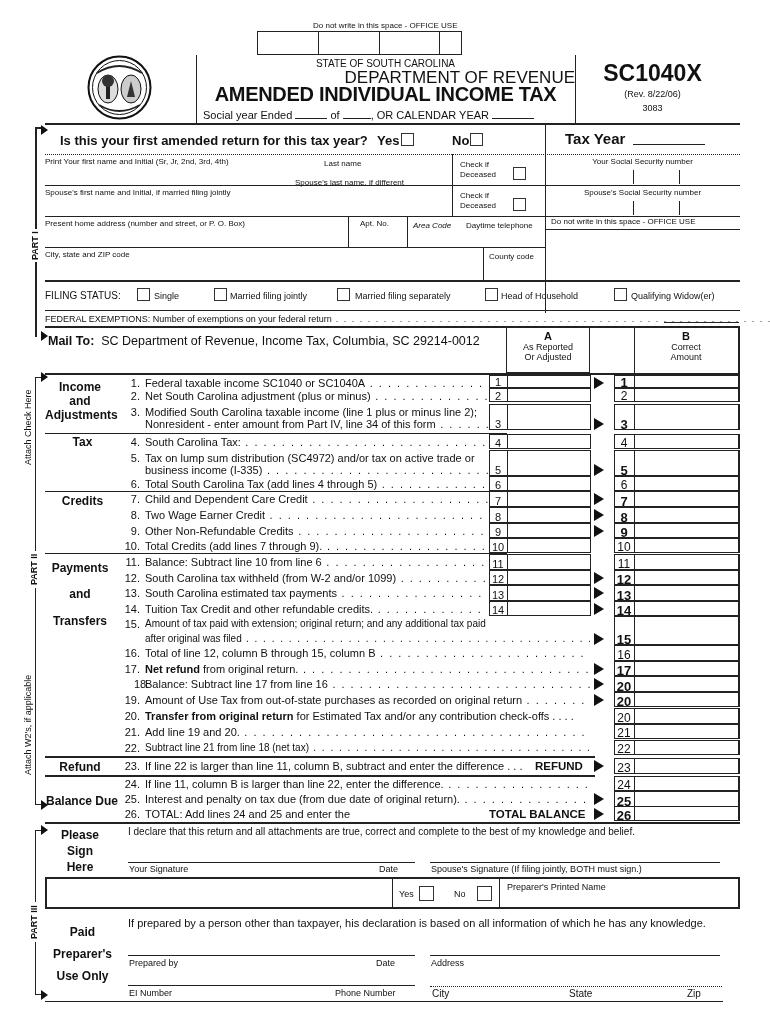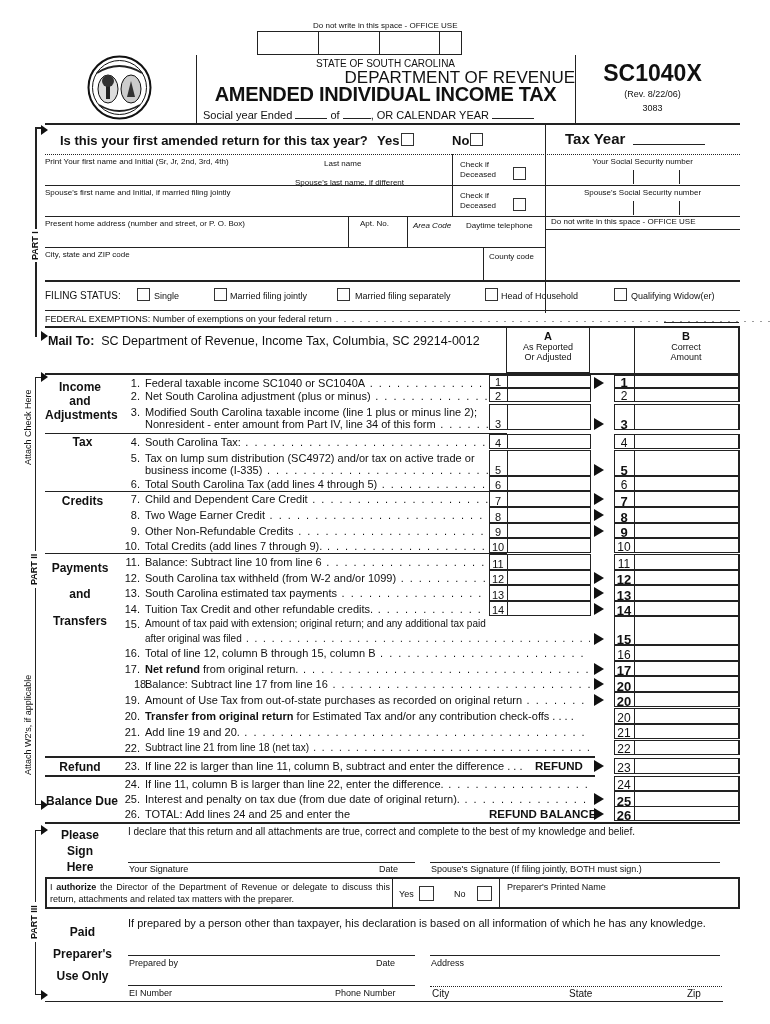--- a/index.html
+++ b/index.html
@@ -375,21 +375,21 @@
     <div class="num-b" style="left:614px;top:778px;">24</div>
     <div class="cellB" style="left:634px;top:776px;width:106px;height:15px;border:1px solid #222;border-right:2px solid #222;"></div>
     <div class="line-text" style="left:118px;top:793px;width:22px;text-align:right;">25.</div>
     <div class="line-text" style="left:145px;top:793px;width:445px;overflow:hidden;"><span>Interest and penalty on tax due (from due date of original return).</span><span class="dots"> . . . . . . . . . . . . . . . . . . . . . . . . . . . . . . . . . . . . . . . . . . . . . . . . . . . . . . . . . . . . . . . . . . .</span></div>
     <div class="arrow" style="left:594px;top:793px;"></div>
     <div style="position:absolute;left:614px;top:791px;width:20px;height:16px;border:1px solid #222;border-right:none;"></div>
     <div class="num-b bold" style="left:614px;top:794px;text-decoration:none;">25</div>
     <div class="cellB" style="left:634px;top:791px;width:106px;height:16px;border:1px solid #222;border-right:2px solid #222;"></div>
     <div class="line-text" style="left:118px;top:808px;width:22px;text-align:right;">26.</div>
     <div class="line-text" style="left: 145px; top: 808px; width: 245px; overflow: hidden;"><span>TOTAL: Add lines 24 and 25 and enter the</span></div>
-    <div class="line-text bold" style="left: 489px; top: 808px; font-size: 11.5px;">REFUND BALANCE</div>
+    <div class="line-text bold" style="left: 489px; top: 808px; font-size: 11.5px;">TOTAL BALANCE</div>
     <div class="arrow" style="left:594px;top:808px;"></div>
     <div style="position:absolute;left:614px;top:806px;width:20px;height:15px;border:1px solid #222;border-right:none;"></div>
     <div class="num-b bold" style="left:614px;top:808px;text-decoration:none;">26</div>
     <div class="cellB" style="left:634px;top:806px;width:106px;height:15px;border:1px solid #222;border-right:2px solid #222;"></div>
   </div>
 
 <div class="abs" style="left:35px;top:830px;width:8px;height:165px;border-left:1.5px solid #222;border-top:1.5px solid #222;border-bottom:1.5px solid #222;"></div>
 <div class="sm-arrow" style="left:41px;top:825px;"></div>
 <div class="sm-arrow" style="left:41px;top:990px;"></div>
 <div class="vtext bold t9" style="left:29px;top:942px;background:#fff;padding:0 3px;">PART III</div>
@@ -402,21 +402,20 @@
 <div class="abs t10" style="left:128px;top:826px;white-space:nowrap;">I declare that this return and all attachments are true, correct and complete to the best of my knowledge and belief.</div>
 <div class="field" style="left:128px;top:842px;width:280px;height:20px;"></div>
 <div class="hline" style="left:128px;top:862px;width:287px;"></div>
 <div class="abs t9" style="left:129px;top:864px;">Your Signature</div>
 <div class="abs t9" style="left:379px;top:864px;">Date</div>
 <div class="field" style="left:430px;top:842px;width:290px;height:20px;"></div>
 <div class="hline" style="left:430px;top:862px;width:290px;"></div>
 <div class="abs t9" style="left:431px;top:864px;">Spouse's Signature (If filing jointly, BOTH must sign.)</div>
 
 <div class="abs" style="left:45px;top:877px;width:695px;height:32px;border:2px solid #222;">
-  <div class="abs t9" style="left:3px;top:2px;width:340px;text-align:justify;line-height:12px;"><span>I</span> <b>authorize</b> <span>the Director of the Department of Revenue or delegate to discuss this return, attachments and related tax matters with the preparer.</span></div>
   <div class="vline" style="left:345px;top:0;height:28px;"></div>
   <div class="abs t9" style="left:352px;top:10px;">Yes</div>
   <div class="cbox" style="left:372px;top:7px;width:15px;height:15px;"></div>
   <div class="abs t9" style="left:407px;top:10px;">No</div>
   <div class="cbox" style="left:430px;top:7px;width:15px;height:15px;"></div>
   <div class="vline" style="left:452px;top:0;height:28px;"></div>
   <div class="abs t9" style="left:460px;top:3px;">Preparer's Printed Name</div>
   <div class="field" style="left:456px;top:14px;width:230px;height:13px;"></div>
 </div>
 

